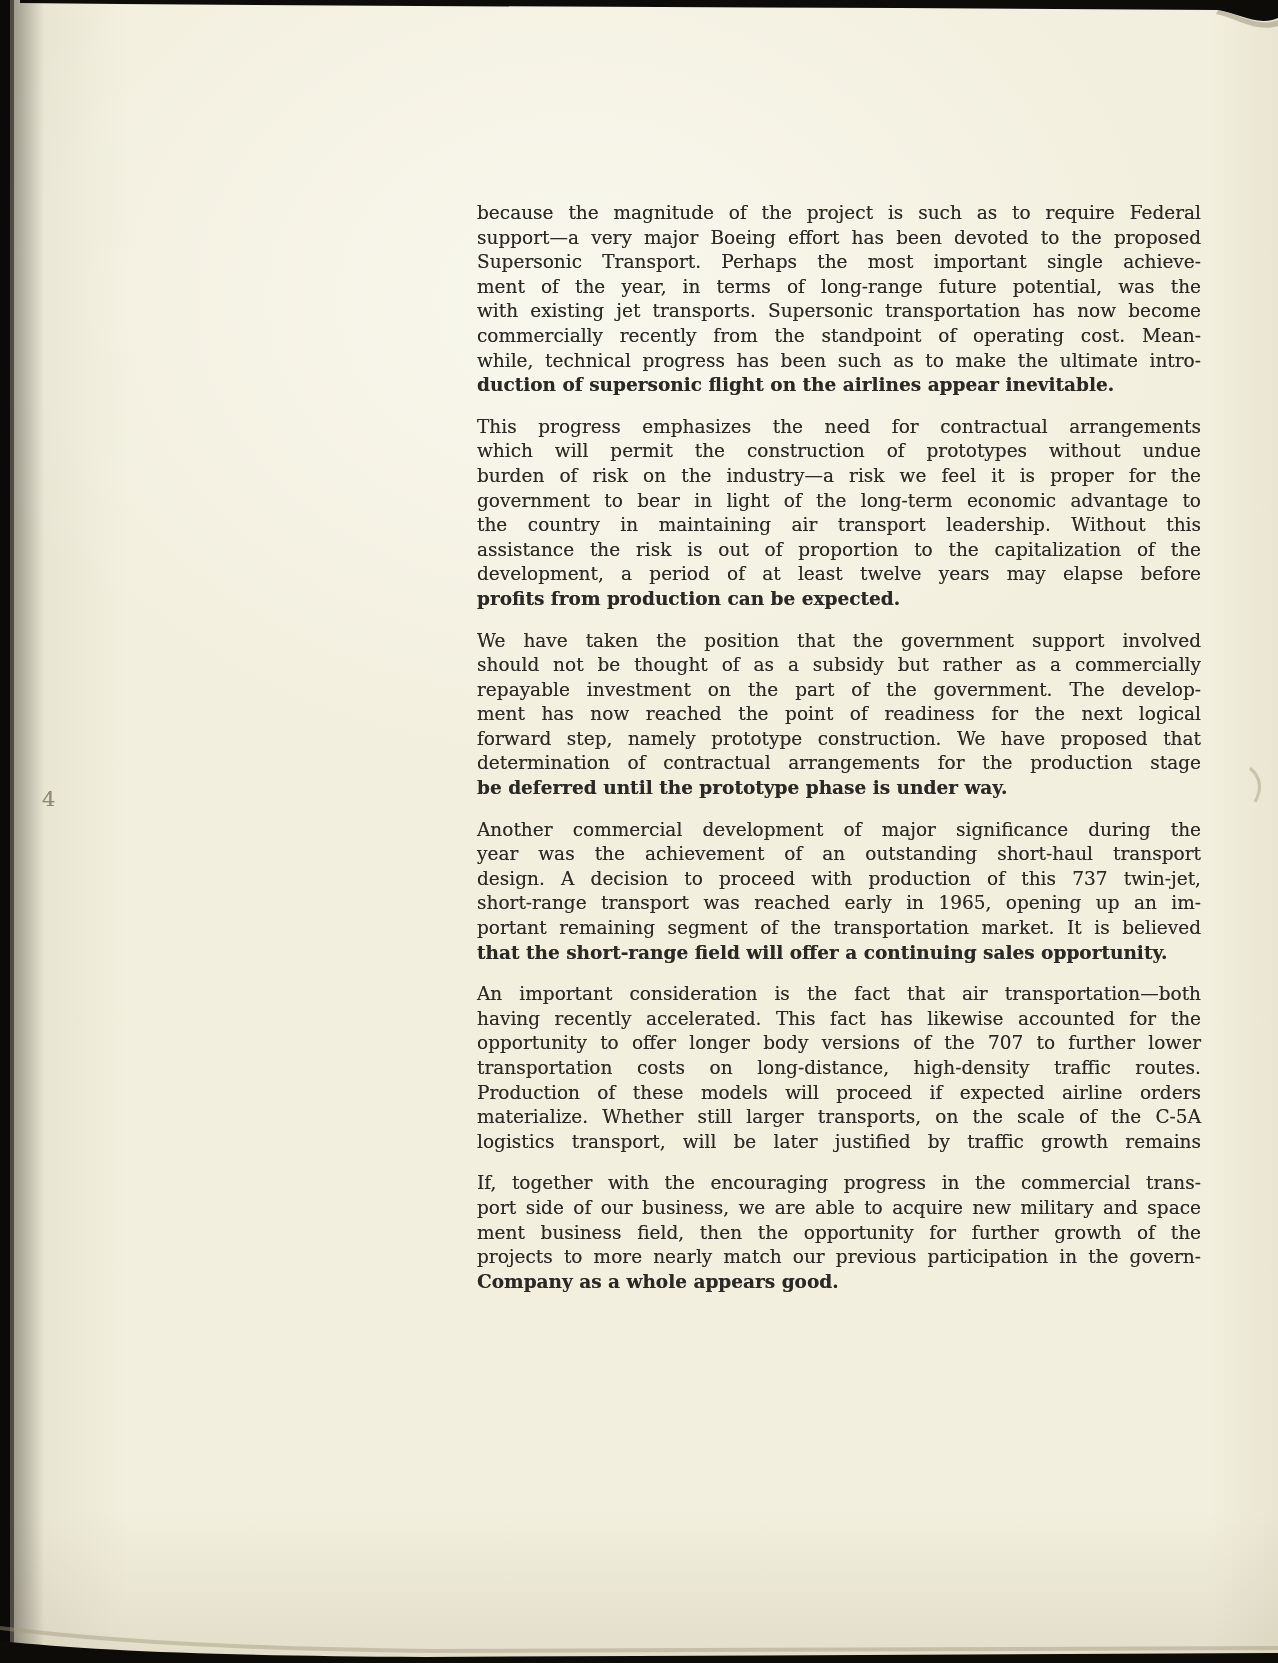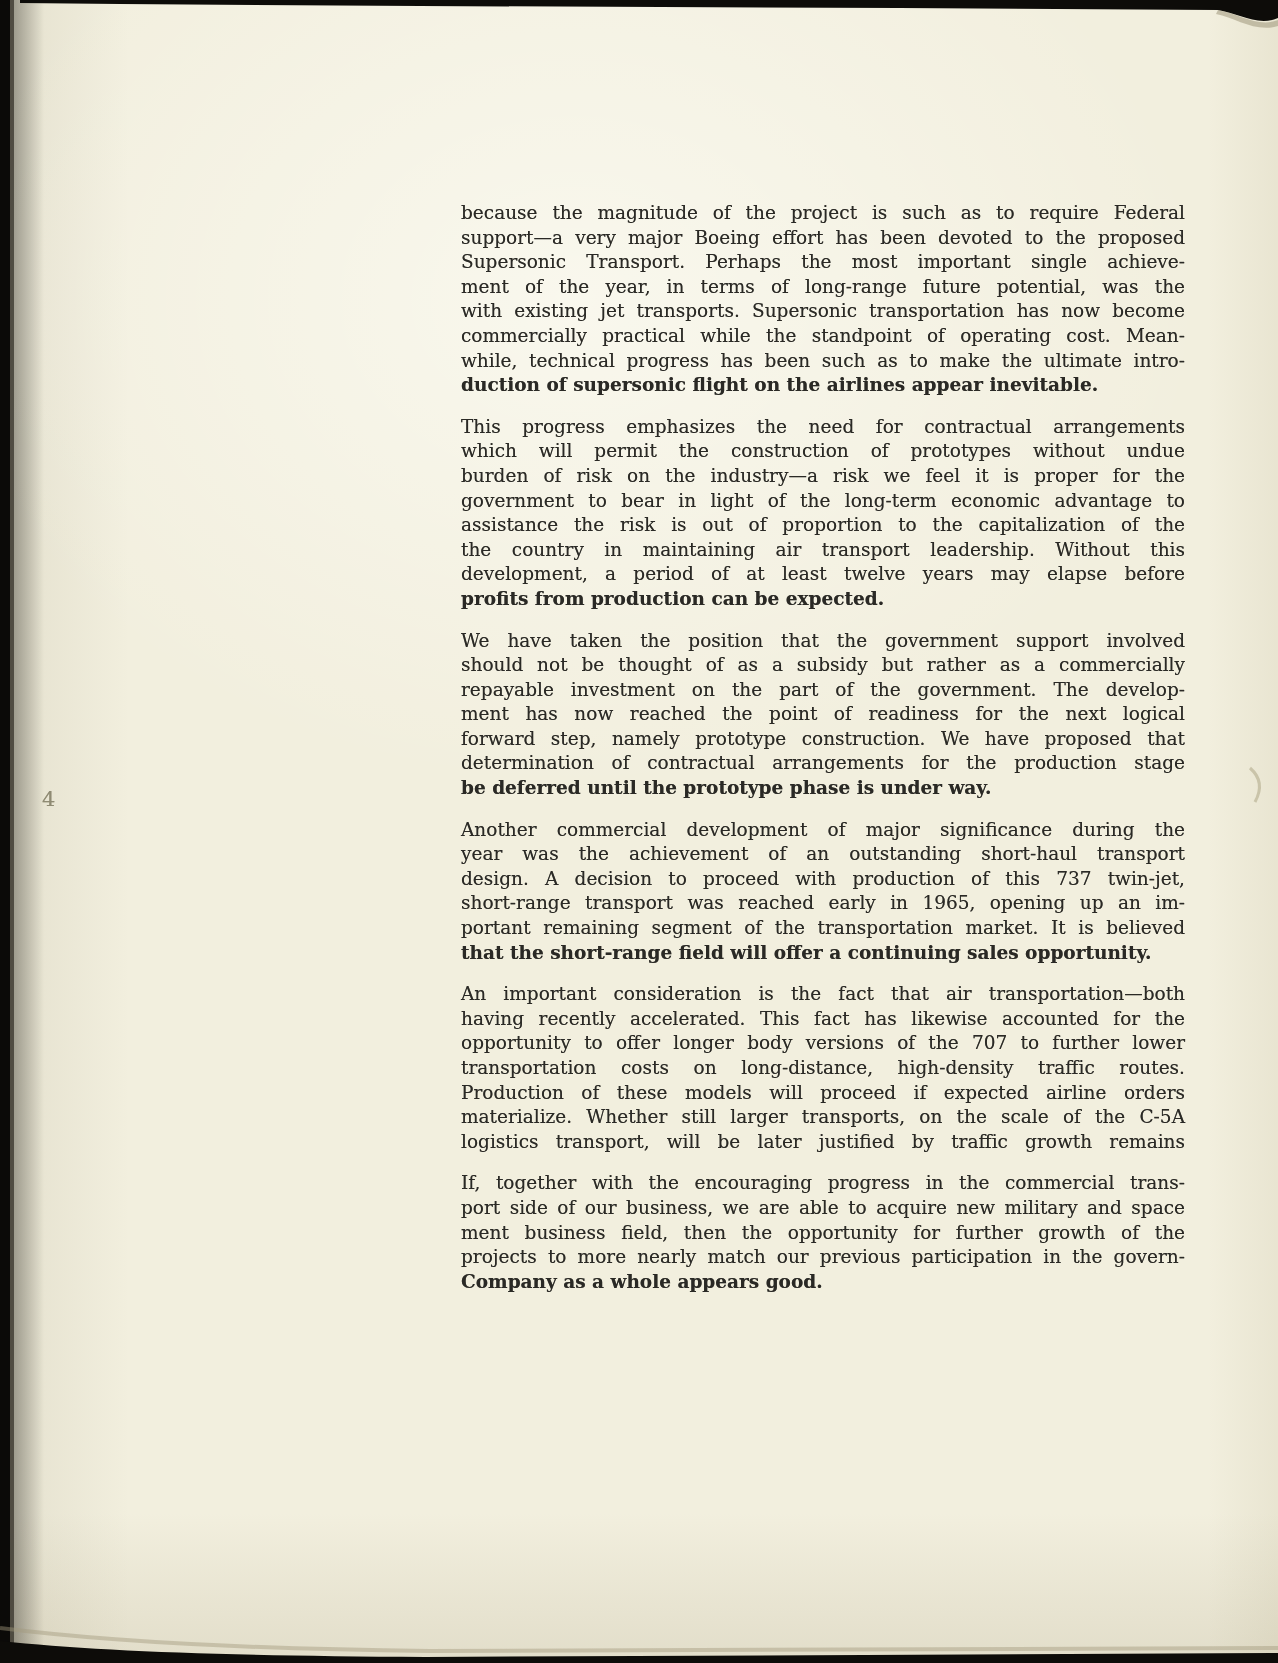--- a/index.html
+++ b/index.html
@@ -10,21 +10,21 @@
     background:
       radial-gradient(ellipse 900px 700px at 45% 18%, rgba(255,255,250,0.55), rgba(255,255,250,0) 70%),
       linear-gradient(90deg, rgba(150,142,115,0.30) 0px, rgba(150,142,115,0.10) 45px, rgba(150,142,115,0) 130px),
       linear-gradient(0deg, rgba(168,158,128,0.22) 0px, rgba(168,158,128,0) 150px),
       linear-gradient(270deg, rgba(190,182,150,0.18) 0px, rgba(190,182,150,0) 70px),
       #f2efde;
     font-family:"DejaVu Serif","Liberation Serif",serif;
   }
   .body-text{
     position:absolute;
-    left:461px;top:201px;width:724px;
+    left:477px;top:201px;width:724px;
     font-size:18.5px;
     line-height:24.6px;
     color:#2a2925;
     text-shadow:0 0 0.5px rgba(42,41,37,0.55);
   }
   .paragraph{margin:0 0 17px 0;padding:0;}
   .line{text-align:justify;text-align-last:justify;}
   .line.last{text-align-last:left;font-weight:bold;}
   .page-number{
     position:absolute;
@@ -42,31 +42,31 @@
 
   <div class="page-number">4</div>
 
   <main class="body-text">
       <div class="paragraph">
         <div class="line">because the magnitude of the project is such as to require Federal</div>
         <div class="line">support—a very major Boeing effort has been devoted to the proposed</div>
         <div class="line">Supersonic Transport. Perhaps the most important single achieve-</div>
         <div class="line">ment of the year, in terms of long-range future potential, was the</div>
         <div class="line">with existing jet transports. Supersonic transportation has now become</div>
-        <div class="line">commercially practical while the standpoint of operating cost. Mean-</div>
+        <div class="line">commercially recently from the standpoint of operating cost. Mean-</div>
         <div class="line">while, technical progress has been such as to make the ultimate intro-</div>
         <div class="line last">duction of supersonic flight on the airlines appear inevitable.</div>
       </div>
       <div class="paragraph">
         <div class="line">This progress emphasizes the need for contractual arrangements</div>
         <div class="line">which will permit the construction of prototypes without undue</div>
         <div class="line">burden of risk on the industry—a risk we feel it is proper for the</div>
         <div class="line">government to bear in light of the long-term economic advantage to</div>
+        <div class="line">the country in maintaining air transport leadership. Without this</div>
         <div class="line">assistance the risk is out of proportion to the capitalization of the</div>
-        <div class="line">the country in maintaining air transport leadership. Without this</div>
         <div class="line">development, a period of at least twelve years may elapse before</div>
         <div class="line last">profits from production can be expected.</div>
       </div>
       <div class="paragraph">
         <div class="line">We have taken the position that the government support involved</div>
         <div class="line">should not be thought of as a subsidy but rather as a commercially</div>
         <div class="line">repayable investment on the part of the government. The develop-</div>
         <div class="line">ment has now reached the point of readiness for the next logical</div>
         <div class="line">forward step, namely prototype construction. We have proposed that</div>
         <div class="line">determination of contractual arrangements for the production stage</div>

